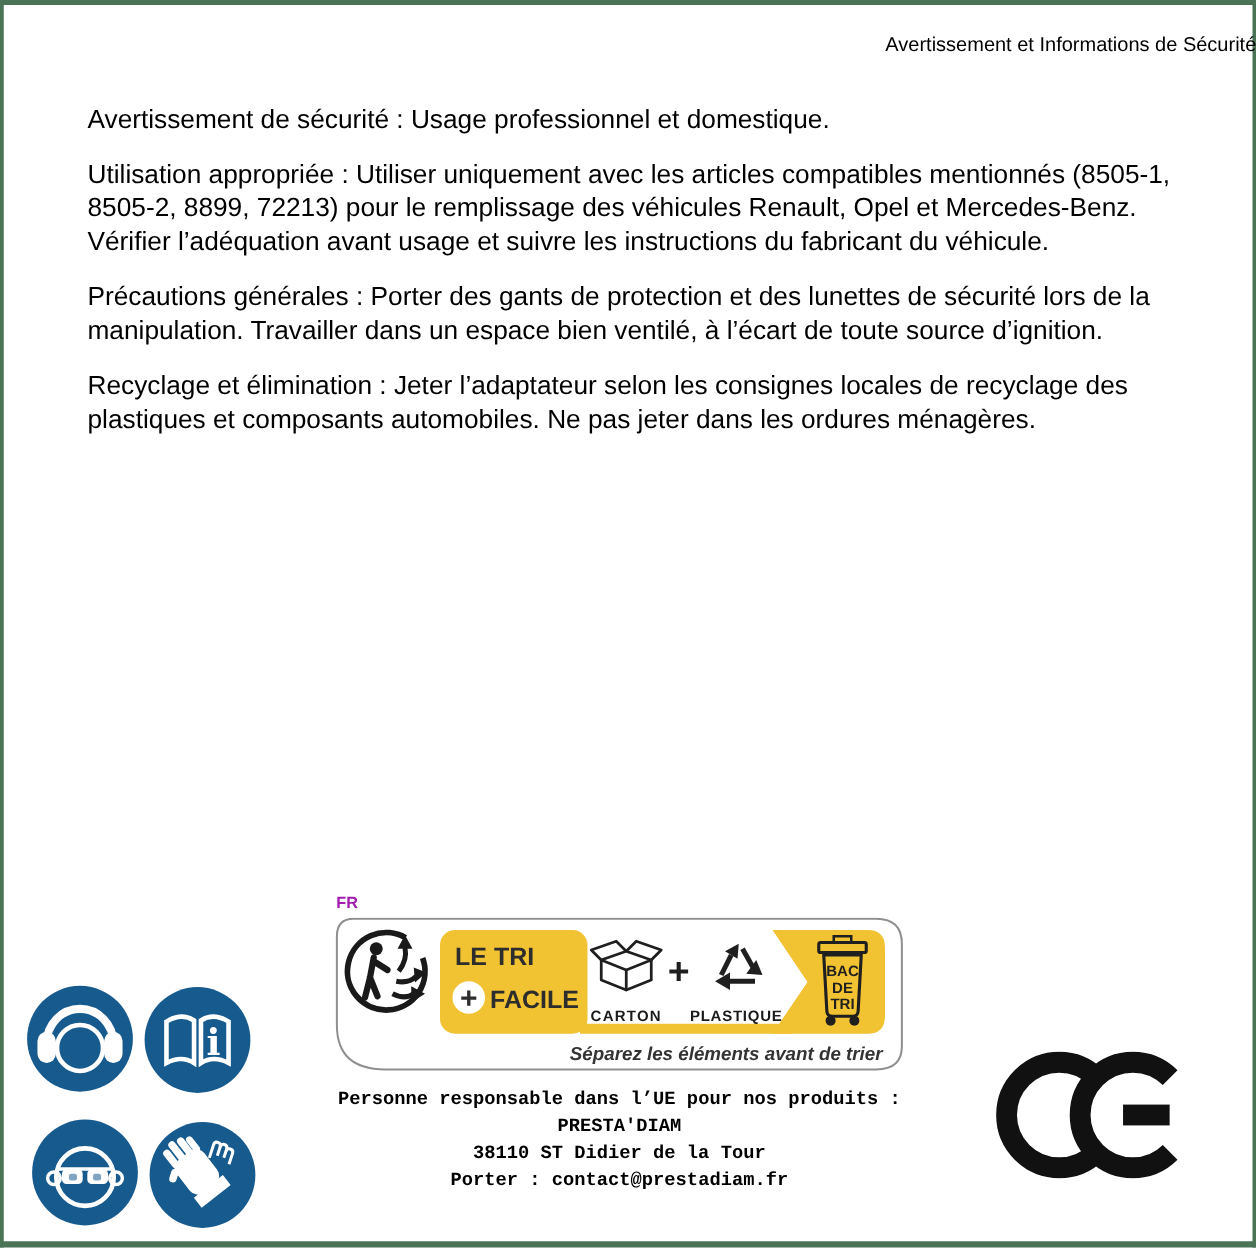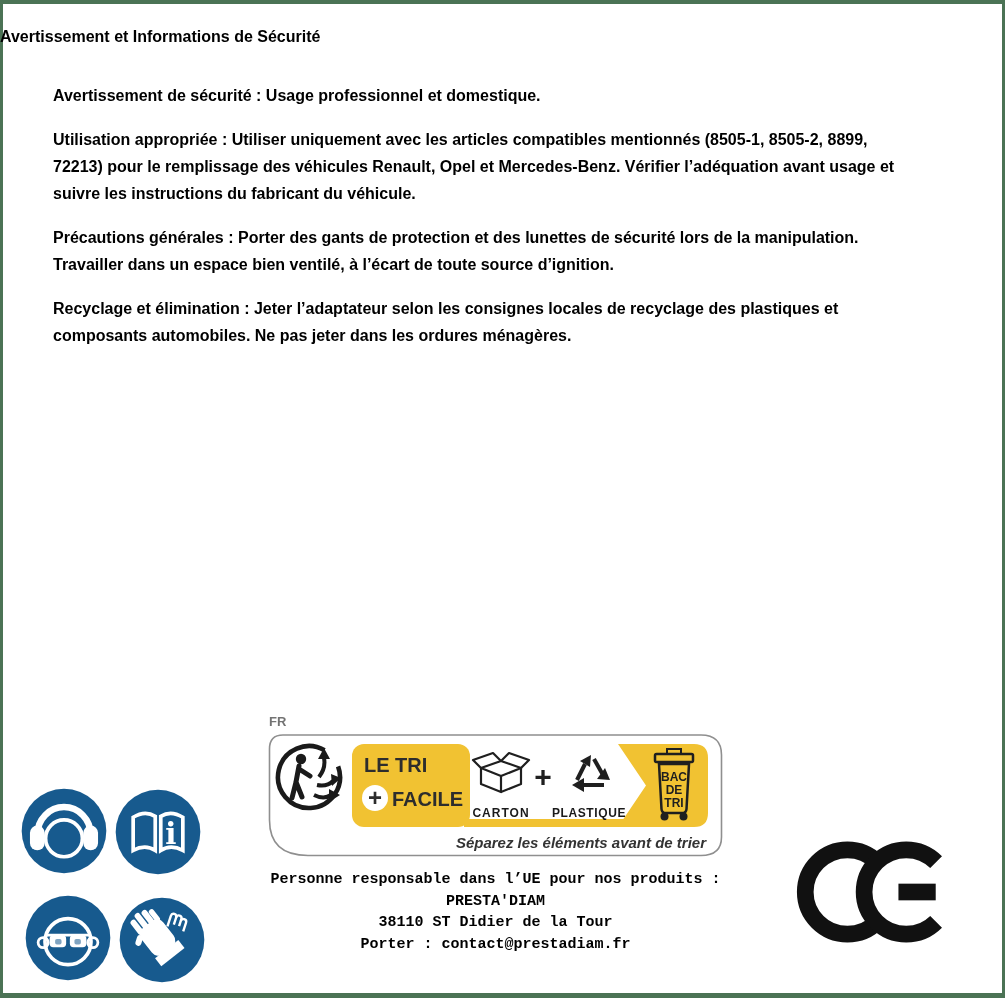--- a/index.html
+++ b/index.html
@@ -3,26 +3,26 @@
 <meta charset="utf-8">
 <style>
   html,body{margin:0;padding:0;background:#fff;}
   .page{position:relative;width:1005px;height:1005px;background:#ffffff;overflow:hidden;
         font-family:"Liberation Sans",sans-serif;color:#000;}
   .edge{position:absolute;background:#4B7355;}
   .edge-top{left:0;top:0;width:1005px;height:4px;}
   .edge-bottom{left:0;top:993px;width:1005px;height:5px;}
   .edge-left{left:0;top:0;width:3px;height:998px;}
   .edge-right{right:0;top:0;width:3px;height:998px;}
-  .doc-title{position:absolute;top:28px;left:0;width:1005px;text-align:left;
-             font-size:16px;font-weight:bold;}
-  .body-text{position:absolute;top:82px;left:53px;width:868px;font-size:16px;line-height:27px;font-weight:bold;}
+  .doc-title{position:absolute;top:28px;left:0;width:1005px;text-align:right;
+             font-size:16px;font-weight:normal;}
+  .body-text{position:absolute;top:82px;left:70px;width:868px;font-size:21px;line-height:27px;}
   .body-text p{margin:0 0 17px 0;}
   .body-text p.gap-large{margin-top:36px;}
-  .fr-code{position:absolute;left:269px;top:714px;font-size:13px;font-weight:bold;color:#737373;}
+  .fr-code{position:absolute;left:269px;top:714px;font-size:13px;font-weight:bold;color:#a21caf;}
   .tri-label{position:absolute;left:268px;top:734px;}
   .address{position:absolute;left:268px;top:869px;width:455px;text-align:center;
            font-size:15px;line-height:21.5px;font-weight:bold;font-family:Liberation Mono, monospace;}
   .address div{white-space:nowrap;}
   .sicon{position:absolute;}
   .ce{position:absolute;left:796px;top:841px;}
 </style>
 </head>
 <body>
 

